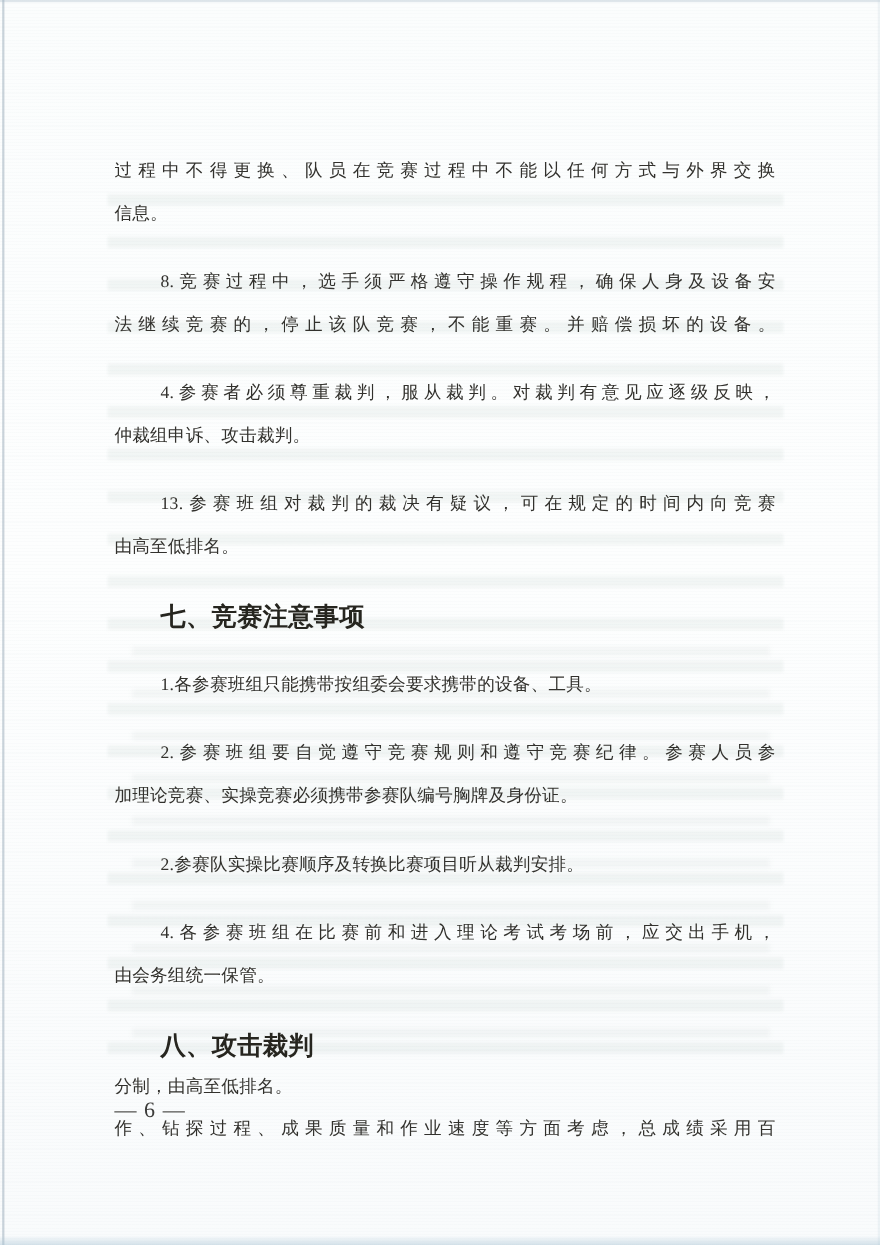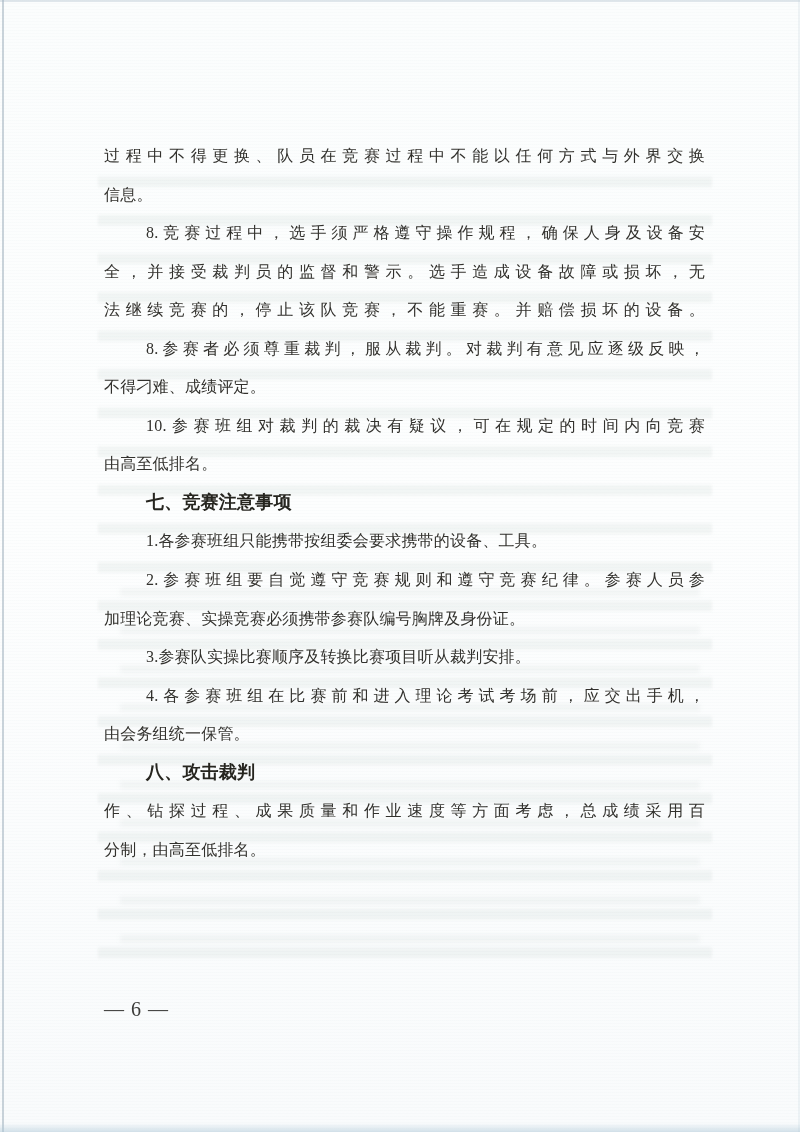--- a/index.html
+++ b/index.html
@@ -72,25 +72,26 @@
     text-align-last: left;
     white-space: nowrap;
     overflow: visible;
   }
   .line.fill {
     text-align-last: justify;
     white-space: normal;
   }
   .line.indent {
     padding-left: 42px;
+    margin-top: 24px;
   }
   .line.heading {
-    font-family: Liberation Mono, monospace;
+    font-family: Liberation Sans, sans-serif;
     font-weight: 700;
-    font-size: 18px;
+    font-size: 23px;
     color: #26251f;
   }
   .footer {
     position: absolute;
     left: 104px;
     top: 996px;
     font-size: 20px;
     line-height: 26px;
     letter-spacing: 1px;
     color: #3c3c3a;
@@ -105,32 +106,31 @@
   <div class="edge-right"></div>
   <div class="edge-bottom"></div>
 
   <div class="bleed-overlay"></div>
   <div class="bleed-overlay secondary"></div>
 
   <div class="content" id="document-body">
       <div class="line fill">过程中不得更换、队员在竞赛过程中不能以任何方式与外界交换</div>
       <div class="line">信息。</div>
       <div class="line indent fill">8.竞赛过程中，选手须严格遵守操作规程，确保人身及设备安</div>
-      <div class="line fill">全，并接受裁判员的监督和警示。选手造成设备故障或损坏，无</div>
       <div class="line fill">法继续竞赛的，停止该队竞赛，不能重赛。并赔偿损坏的设备。</div>
-      <div class="line indent fill">8.参赛者必须尊重裁判，服从裁判。对裁判有意见应逐级反映，</div>
-      <div class="line">不得刁难、成绩评定。</div>
-      <div class="line indent fill">10.参赛班组对裁判的裁决有疑议，可在规定的时间内向竞赛</div>
+      <div class="line indent fill">4.参赛者必须尊重裁判，服从裁判。对裁判有意见应逐级反映，</div>
+      <div class="line">仲裁组申诉、攻击裁判。</div>
+      <div class="line indent fill">13.参赛班组对裁判的裁决有疑议，可在规定的时间内向竞赛</div>
       <div class="line">由高至低排名。</div>
       <div class="line indent heading">七、竞赛注意事项</div>
       <div class="line indent">1.各参赛班组只能携带按组委会要求携带的设备、工具。</div>
       <div class="line indent fill">2.参赛班组要自觉遵守竞赛规则和遵守竞赛纪律。参赛人员参</div>
       <div class="line">加理论竞赛、实操竞赛必须携带参赛队编号胸牌及身份证。</div>
-      <div class="line indent">3.参赛队实操比赛顺序及转换比赛项目听从裁判安排。</div>
+      <div class="line indent">2.参赛队实操比赛顺序及转换比赛项目听从裁判安排。</div>
       <div class="line indent fill">4.各参赛班组在比赛前和进入理论考试考场前，应交出手机，</div>
       <div class="line">由会务组统一保管。</div>
       <div class="line indent heading">八、攻击裁判</div>
+      <div class="line">分制，由高至低排名。</div>
       <div class="line fill">作、钻探过程、成果质量和作业速度等方面考虑，总成绩采用百</div>
-      <div class="line">分制，由高至低排名。</div>
     </div>
 
   <div class="footer">— 6 —</div>
 </div>
 
 </body></html>

